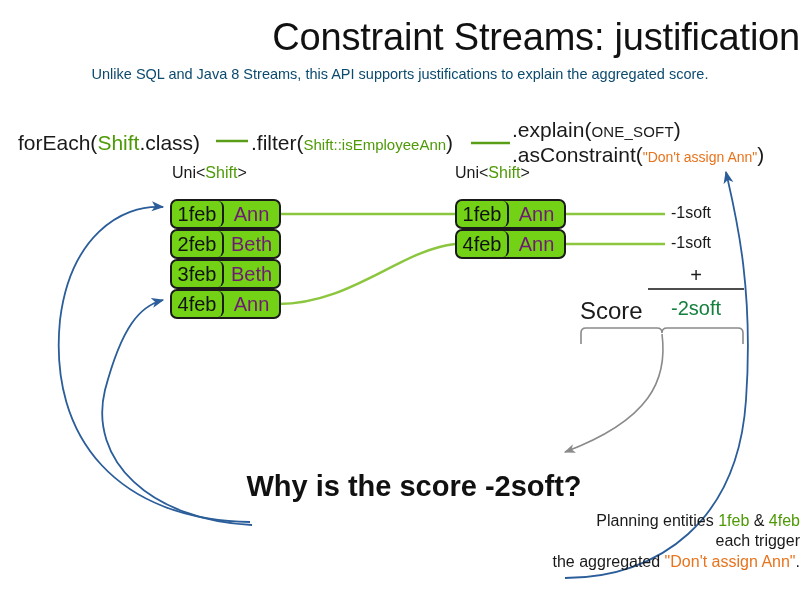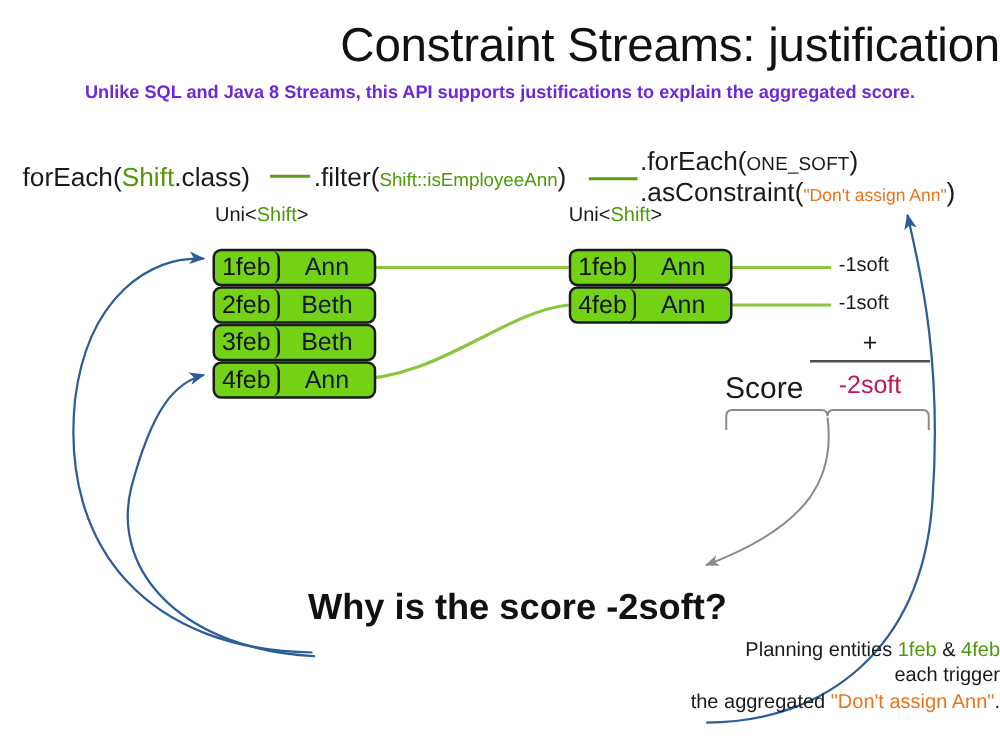--- a/index.html
+++ b/index.html
@@ -24,22 +24,22 @@
     font-size: 38px;
     font-weight: 400;
     color: #111111;
     letter-spacing: -0.2px;
     white-space: nowrap;
   }
   .subtitle {
     left: 0; right: 0; top: 66px;
     text-align: center;
     font-size: 14.5px;
-    font-weight: 700;
-    color: #6d28d9;
+    font-weight: 400;
+    color: #0c4a6e;
   }
 
   
   .code {
     font-size: 21px;
     color: #1a1a1a;
     white-space: nowrap;
     line-height: 1.16;
   }
   .code .green { color: #4e9a06; }
@@ -78,22 +78,22 @@
     line-height: 1;
     box-sizing: border-box;
   }
   .tuple .cell-date {
     width: 52px;
     color: #111111;
     border-right: 2px solid #1a1a1a;
     border-radius: 0 6px 6px 0;
   }
   .tuple .cell-name {
-    width: 75px;
-    color: #0f172a;
+    width: 55px;
+    color: #701a75;
   }
 
   .left-col  { left: 170px; }
   .right-col { left: 455px; }
 
   
   .softlabel {
     font-size: 16px;
     color: #1a1a1a;
     white-space: nowrap;
@@ -113,21 +113,21 @@
     text-align: center;
   }
   .score-rule {
     left: 648px; top: 288px;
     width: 96px; height: 2px;
     background: #4d4d4d;
   }
   .score-total {
     left: 648px; top: 297px;
     font-size: 20px;
-    color: #be185d;
+    color: #15803d;
     width: 96px;
     text-align: center;
   }
 
   
   .why {
     left: 0; right: 0; top: 470px;
     text-align: center;
     font-size: 29px;
     font-weight: bold;
@@ -160,21 +160,21 @@
 
   <div class="abs code code-foreach">
     <span>forEach(</span><span class="green">Shift</span><span>.class)</span>
   </div>
 
   <div class="abs code code-filter">
     <span>.filter(</span><span class="green small">Shift::isEmployeeAnn</span><span>)</span>
   </div>
 
   <div class="abs code code-penalize">
-    <span>.forEach(</span><span class="smallcaps">ONE_SOFT</span><span>)</span>
+    <span>.explain(</span><span class="smallcaps">ONE_SOFT</span><span>)</span>
   </div>
 
   <div class="abs code code-asconstraint">
     <span>.asConstraint(</span><span class="orange">"Don't assign Ann"</span><span>)</span>
   </div>
 
   <div class="abs unilabel uni-left">
     <span>Uni&lt;</span><span class="green">Shift</span><span>&gt;</span>
   </div>
   <div class="abs unilabel uni-right">

